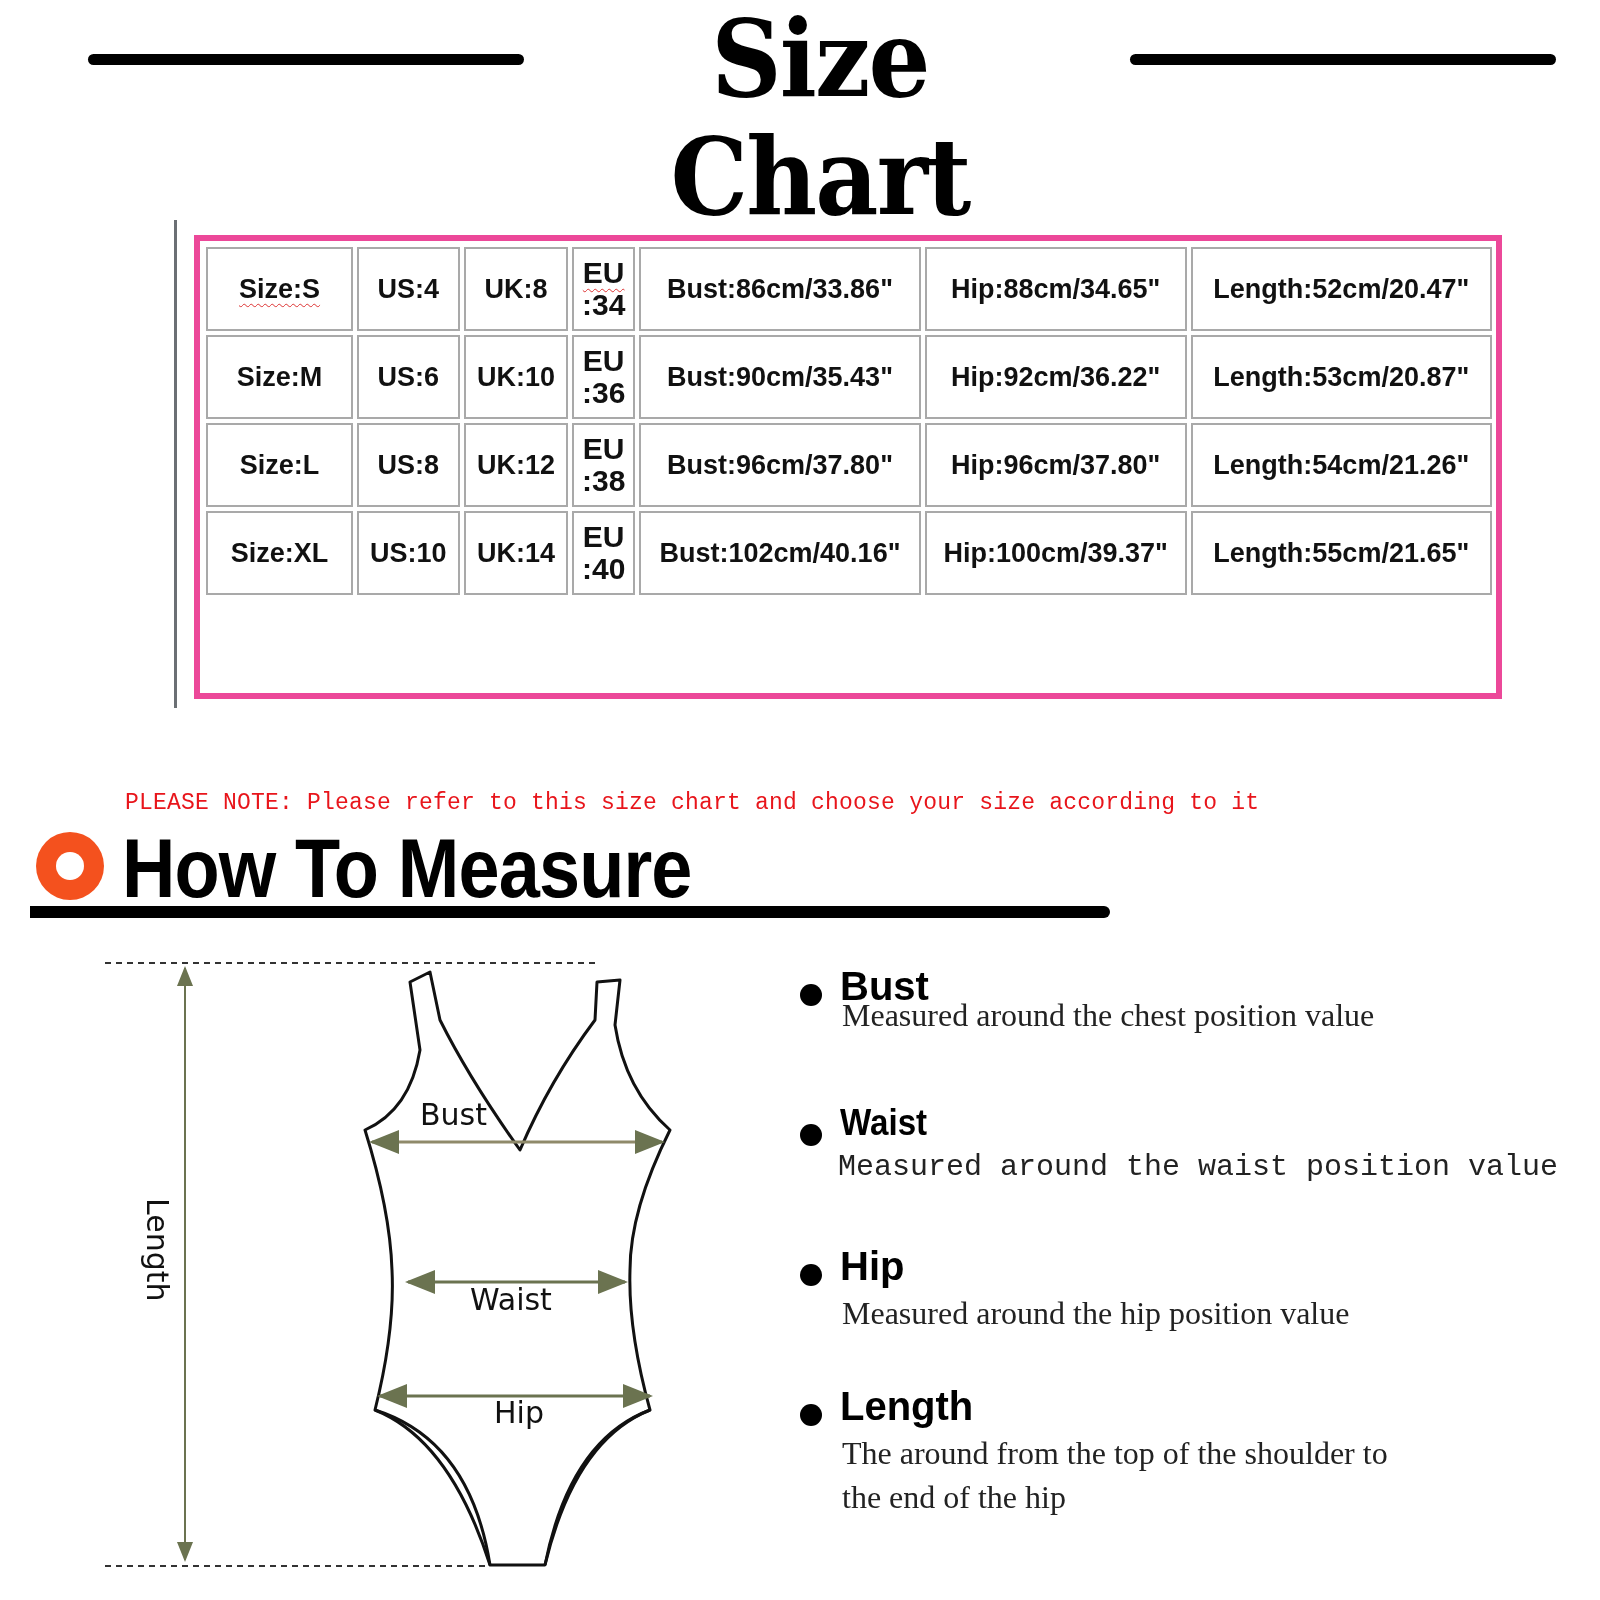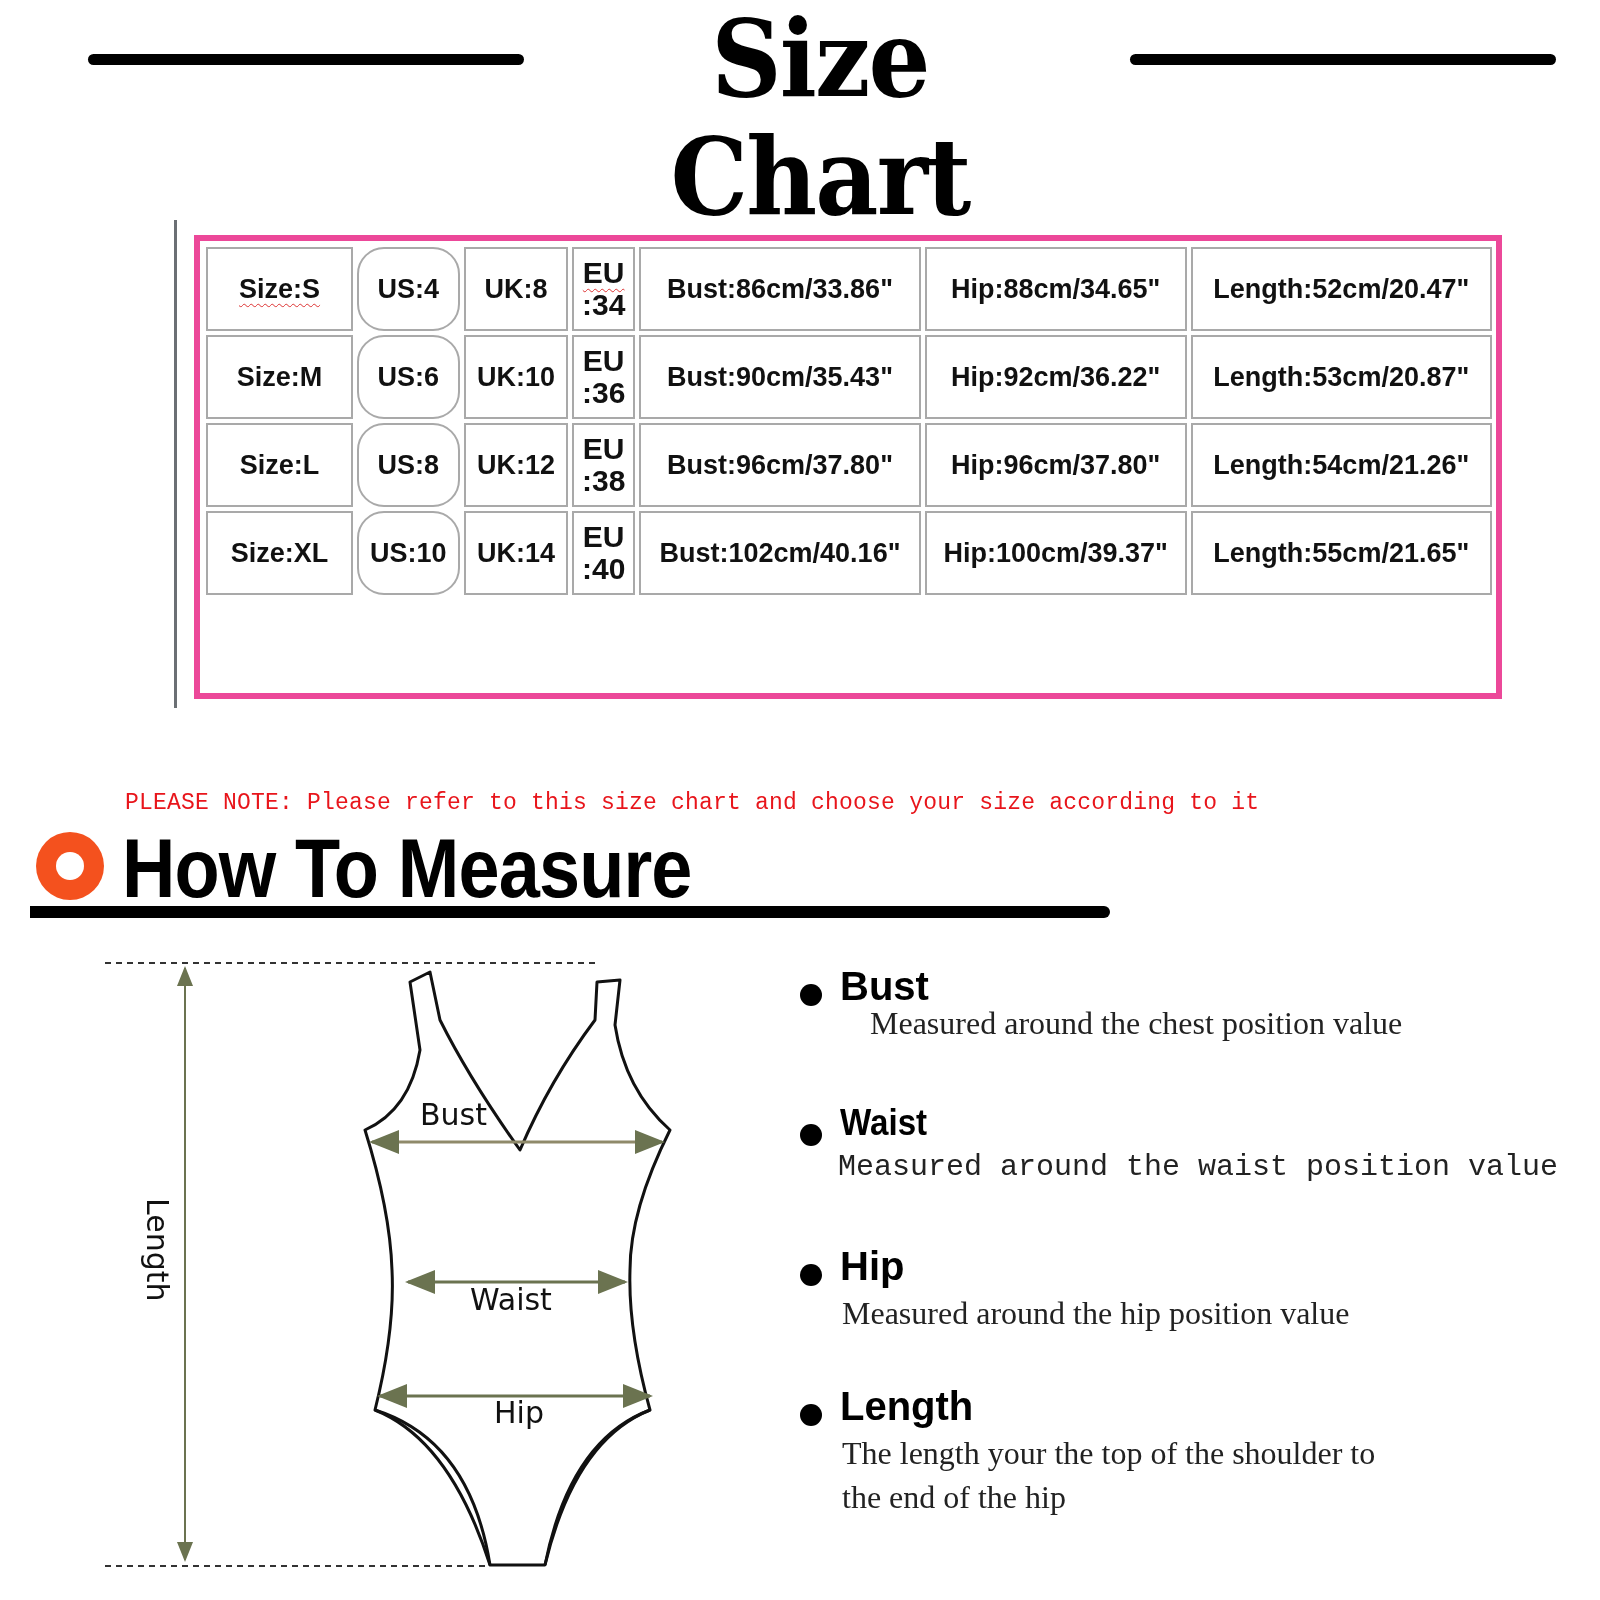--- a/index.html
+++ b/index.html
@@ -10,21 +10,21 @@
   .header-line.left { left:88px; width:436px; }
   .header-line.right { left:1130px; width:426px; }
   .header-title { position:absolute; top:0px; left:540px; width:560px; text-align:center; font-family:"DejaVu Serif", serif; font-size:106px; font-weight:bold; letter-spacing:-2px; line-height:118px; transform:scaleX(0.92); transform-origin:center; }
 
   
   .table-left-rule { position:absolute; left:174px; top:220px; width:3px; height:488px; background:#6b6f74; }
   .size-table-wrap { position:absolute; left:194px; top:235px; width:1308px; height:464px; border:6px solid #ec4899; box-sizing:border-box; }
   table.size-table { position:absolute; left:2px; top:2px; border-collapse:separate; border-spacing:4px; font-family:"Liberation Sans", sans-serif; font-weight:bold; font-size:27px; }
   table.size-table td { border:2px solid #a9a9a9; text-align:center; vertical-align:middle; height:80px; padding:0; white-space:nowrap; color:#111; }
   .c-size { width:146px; }
-  .c-us { width:100px;border-radius:27px; }
+  .c-us { width:100px; }
   .c-uk { width:102px; }
   .c-eu { width:60px; line-height:32px; font-size:30px; }
   .c-bust { width:280px; }
   .c-hip { width:260px; }
   .c-len { width:300px; }
   .squiggle { text-decoration:underline wavy #d33; text-decoration-thickness:1px; text-underline-offset:5px; }
 
   
   .note { position:absolute; left:125px; top:790px; font-family:"Liberation Mono", monospace; font-size:23px; color:#e8151b; letter-spacing:0.2px; }
 
@@ -139,33 +139,33 @@
   </svg>
 </div>
 <div class="dlabel bust">Bust</div>
 <div class="dlabel waist">Waist</div>
 <div class="dlabel hip">Hip</div>
 <div class="dlabel length">Length</div>
 
 <div class="m-item" style="top:968px;">
   <div class="m-bullet" style="top:16px;"></div>
   <div class="m-head" style="top:-4px;">Bust</div>
-  <div class="m-desc" style="top:32px;margin-left:28px;">Measured around the chest position value</div>
+  <div class="m-desc" style="top:24px;">Measured around the chest position value</div>
 </div>
 
 <div class="m-item" style="top:1108px;">
   <div class="m-bullet" style="top:16px;"></div>
   <div class="m-head" style="top:-6px; font-size:36px; transform:scaleX(0.92); transform-origin:left;">Waist</div>
   <div class="m-desc mono" style="top:36px;">Measured around the waist position value</div>
 </div>
 
 <div class="m-item" style="top:1250px;">
   <div class="m-bullet" style="top:14px;"></div>
   <div class="m-head" style="top:-6px;">Hip</div>
   <div class="m-desc" style="top:40px;text-align:right;">Measured around the  hip position value</div>
 </div>
 
 <div class="m-item" style="top:1390px;">
   <div class="m-bullet" style="top:14px;"></div>
   <div class="m-head" style="top:-6px;">Length</div>
-  <div class="m-desc" style="top:40px;">The length your the top of the shoulder to</div>
+  <div class="m-desc" style="top:40px;">The around from the top of the shoulder to</div>
   <div class="m-desc" style="top:84px;">the end of the hip</div>
 </div>
 
 </body></html>

